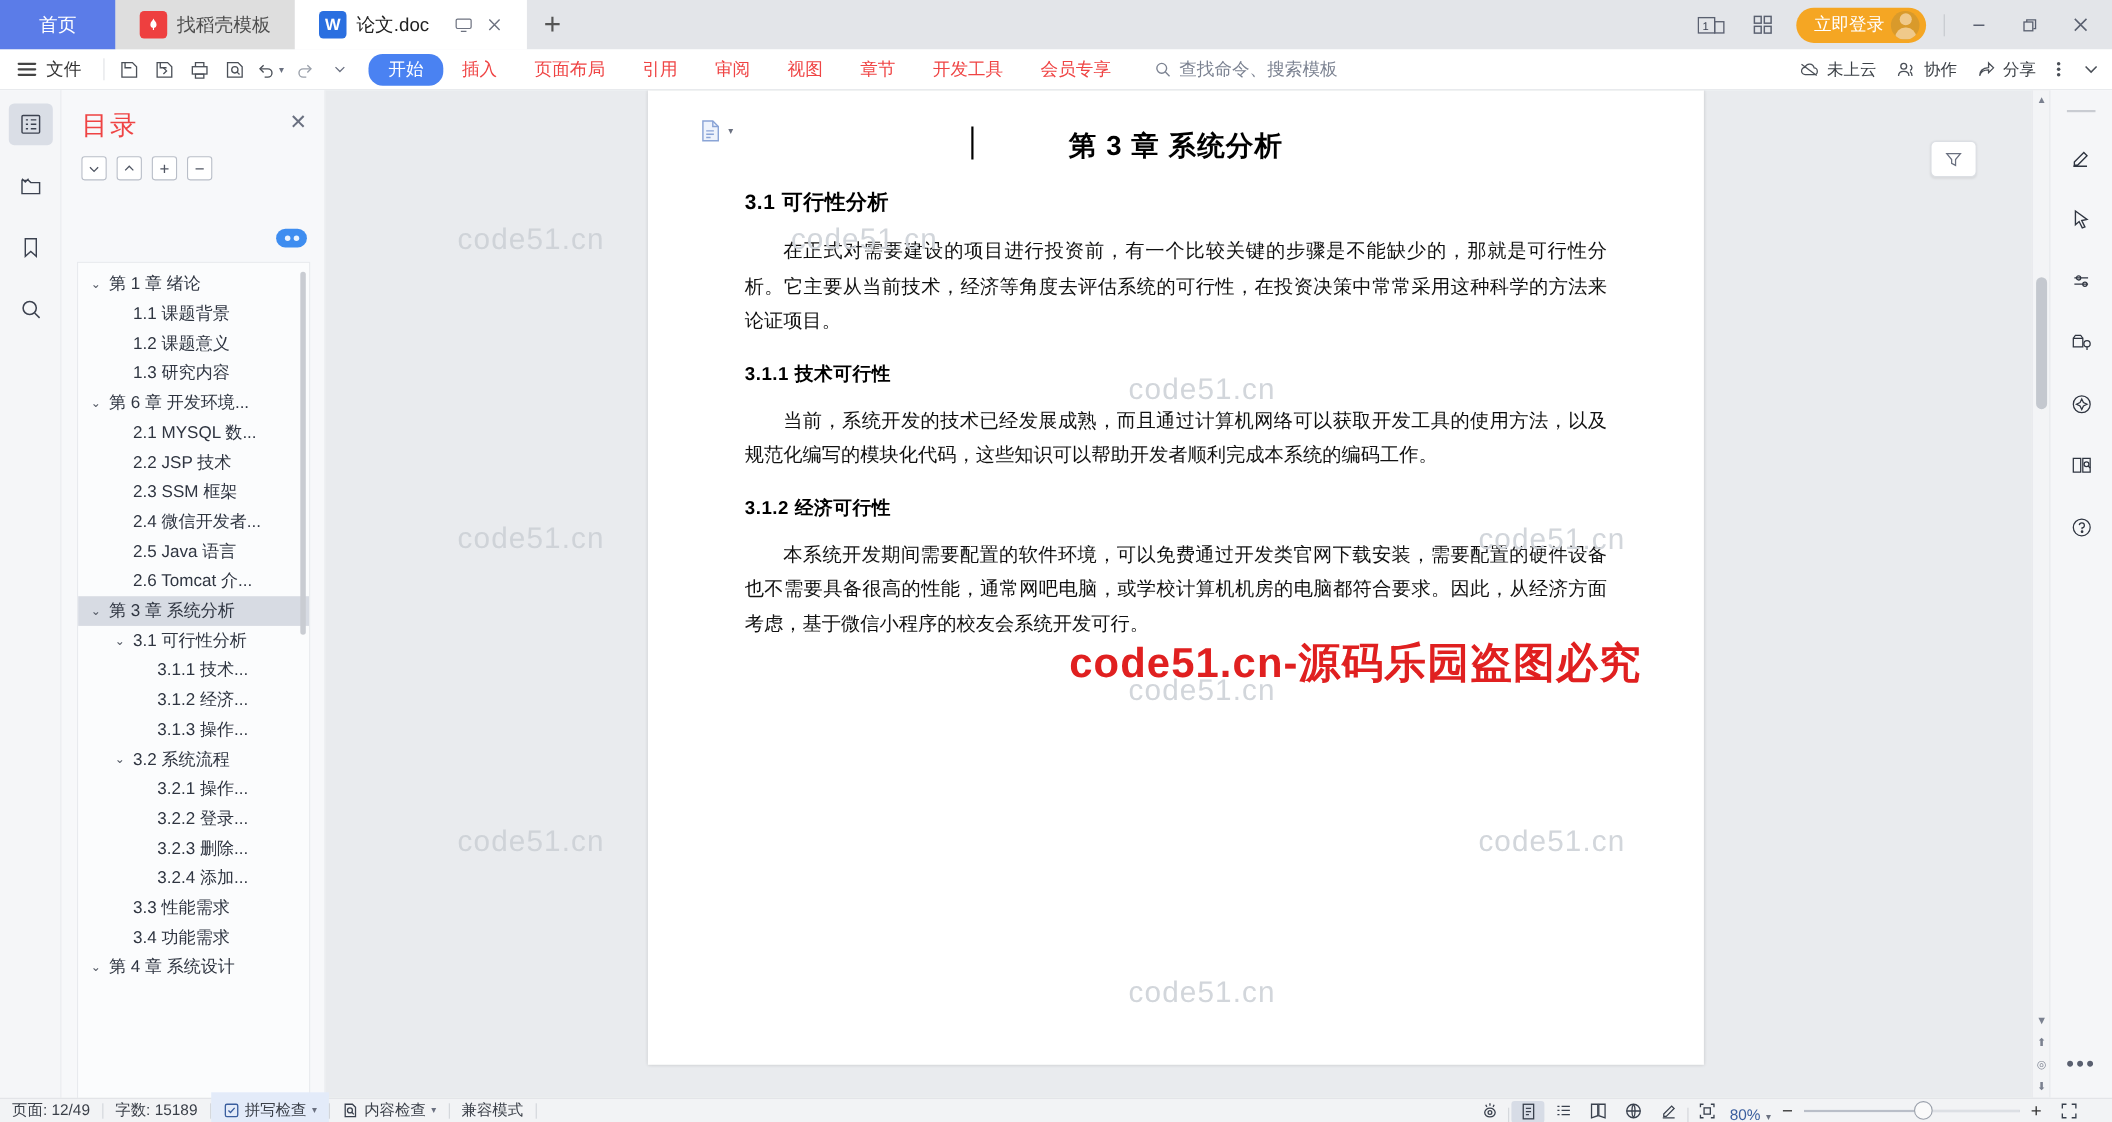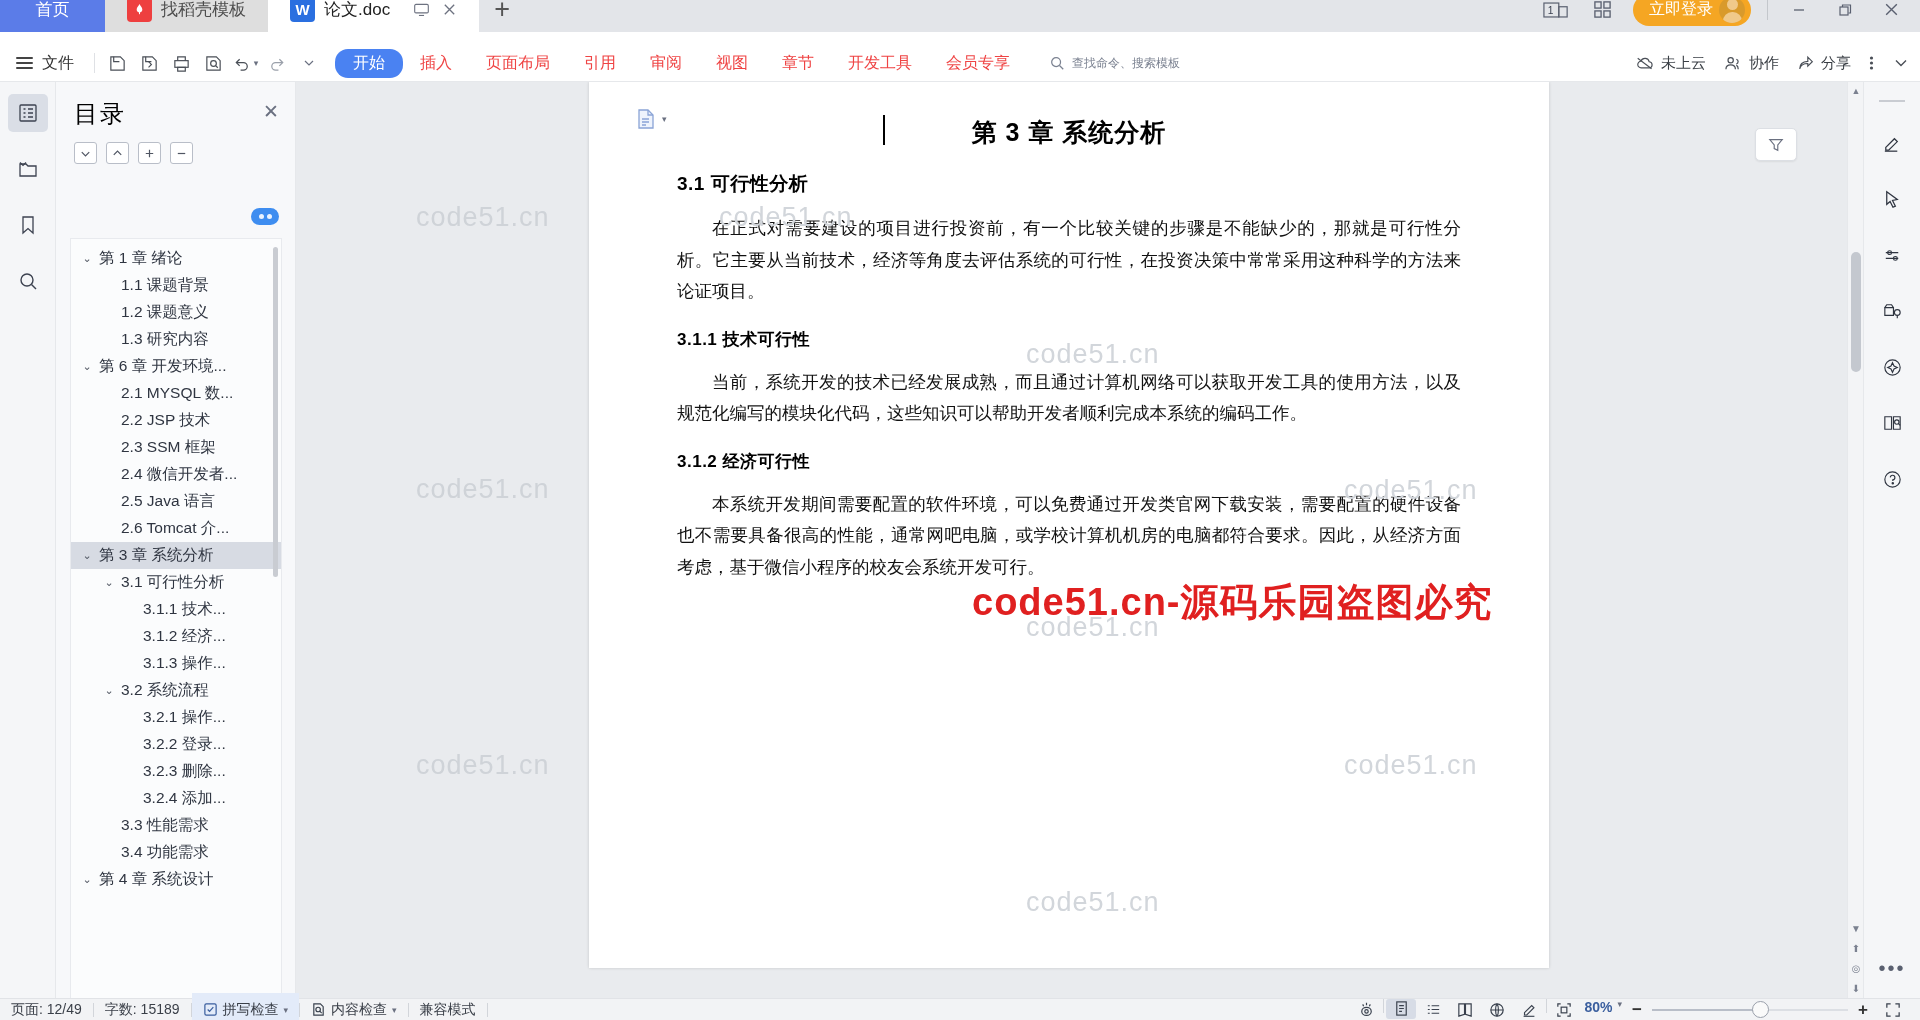--- a/index.html
+++ b/index.html
@@ -7,21 +7,21 @@
     width: 1920px; height: 1020px;
     overflow: hidden;
     font-family: "Liberation Sans", "DejaVu Sans", sans-serif;
     background: #fff;
     -webkit-font-smoothing: antialiased;
   }
   #app { position: relative; width: 1920px; height: 1020px; }
 
   
   .titlebar {
-    position: absolute; left:0; top:0; width:1920px; height:32px;
+    position: absolute; left:0; top:0; width:1920px; height:45px;
     background: #e3e5e9; display:flex; align-items:flex-end;
   }
   .tab {
     height:45px; display:flex; align-items:center; gap:9px;
     padding: 0 22px; font-size:17px; color:#333; cursor:pointer;
     position:relative; white-space:nowrap;
   }
   .tab.home {
     background:#5b7ce8; color:#fff; width:105px; justify-content:center;
     font-size:17px; padding:0;
@@ -67,41 +67,41 @@
   .hamb { display:flex; flex-direction:column; gap:3px; }
   .hamb i { display:block; width:17px; height:2px; background:#444; border-radius:1px; }
   .rib-sep { width:1px; height:20px; background:#dfe1e5; margin:0 6px; }
   .qicon { width:32px; height:30px; display:flex; align-items:center;
            justify-content:center; color:#4a4f57; cursor:pointer; }
   .rib-tabs { display:flex; align-items:center; gap:0px; margin-left:10px; }
   .rtab { font-size:16px; color:#ef4444; padding:4px 17px; cursor:pointer;
           border-radius:13px; white-space:nowrap; }
   .rtab.sel { background:#4a82f2; color:#fff; font-weight:500; padding:4px 18px;}
   .rib-search { display:flex; align-items:center; gap:7px; margin-left:22px;
-                color:#7b8align; font-size:12px; color:#7b8291; cursor:text; }
+                color:#7b8align; font-size:16px; color:#7b8291; cursor:text; }
   .rib-right { margin-left:auto; display:flex; align-items:center; gap:18px;
                padding-right:10px; font-size:15px; color:#3a3f45; }
   .rr-item { display:flex; align-items:center; gap:6px; cursor:pointer; white-space:nowrap;}
 
   
   .rail {
     position:absolute; left:0; top:82px; width:56px; height:916px;
     background:#f5f6f8; border-right:1px solid #e6e8eb;
     display:flex; flex-direction:column; align-items:center; padding-top:12px; gap:18px;
   }
   .rail-btn { width:40px; height:38px; display:flex; align-items:center;
               justify-content:center; border-radius:5px; color:#3c4250; cursor:pointer; }
   .rail-btn.act { background:#dadee6; }
 
   
   .nav {
     position:absolute; left:56px; top:82px; width:240px; height:916px;
     background:#f7f8fa; border-right:1px solid #e6e8eb;
   }
-  .nav-title { font-size:24px; color:#000000; padding:16px 0 0 18px; font-weight:500; letter-spacing:2px;}
+  .nav-title { font-size:24px; color:#ef4444; padding:16px 0 0 18px; font-weight:500; letter-spacing:2px;}
   .nav-close { position:absolute; right:16px; top:20px; color:#6a7080;
                font-size:19px; cursor:pointer; line-height:1;}
   .nav-tools { display:flex; align-items:center; gap:9px; padding:12px 0 10px 18px; }
   .ntb { width:23px; height:22px; border:1px solid #b9bec8; border-radius:3px;
          display:flex; align-items:center; justify-content:center; background:#fff;
          color:#505663; font-size:12px; cursor:pointer; }
   .nav-pill { position:absolute; right:16px; top:126px; width:28px; height:17px;
               border-radius:9px; background:#3e8df0; cursor:pointer;
               display:flex; align-items:center; justify-content:center; gap:3px;}
   .nav-pill i{width:5px;height:5px;border-radius:50%;background:#eaf3ff;display:block;}
@@ -182,22 +182,22 @@
   
   .status {
     position:absolute; left:0; bottom:0; width:1920px; height:22px;
     background:#f2f3f5; border-top:1px solid #e1e3e7;
     display:flex; align-items:center; font-size:14px; color:#3a3f48;
   }
   .st-item { display:flex; align-items:center; gap:5px; padding:0 11px; height:34px;
              cursor:pointer; white-space:nowrap; }
   .st-item.hl { background:#e3ebf9; }
   .st-sep { width:1px; height:14px; background:#d2d5da; }
-  .st-right { margin-left:auto; display:flex; align-items:flex-start; gap:2px;
-              padding-right:12px;font-weight:bold; }
+  .st-right { margin-left:auto; display:flex; align-items:flex-end; gap:2px;
+              padding-right:24px; }
   .st-ico { width:30px; height:22px; display:flex; align-items:center;
             justify-content:center; color:#39404d; cursor:pointer; }
   .st-ico.act { background:#d7dce6; border-radius:3px; height:20px;}
   .zoomtxt { color:#3a5e9e; font-size:14px; padding:0 3px; cursor:pointer; }
   .zslider { position:relative; width:196px; height:22px; display:flex;
              align-items:center; cursor:pointer; }
   .zslider .track { position:absolute; left:0; right:0; height:2px; background:#b9bec8; }
   .zslider .track2 { position:absolute; left:110px; right:0; height:2px; background:#dcdfe4; }
   .zknob { position:absolute; left:100px; width:17px; height:17px; border-radius:50%;
            background:#fafafa; border:1px solid #9aa0ab; }

